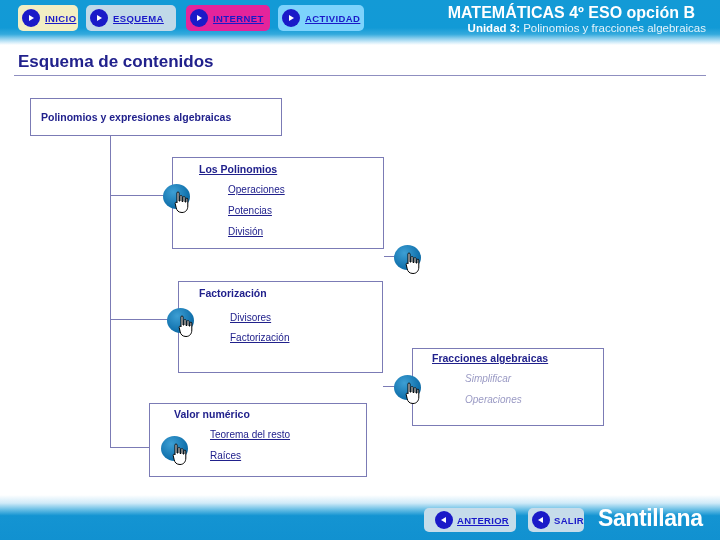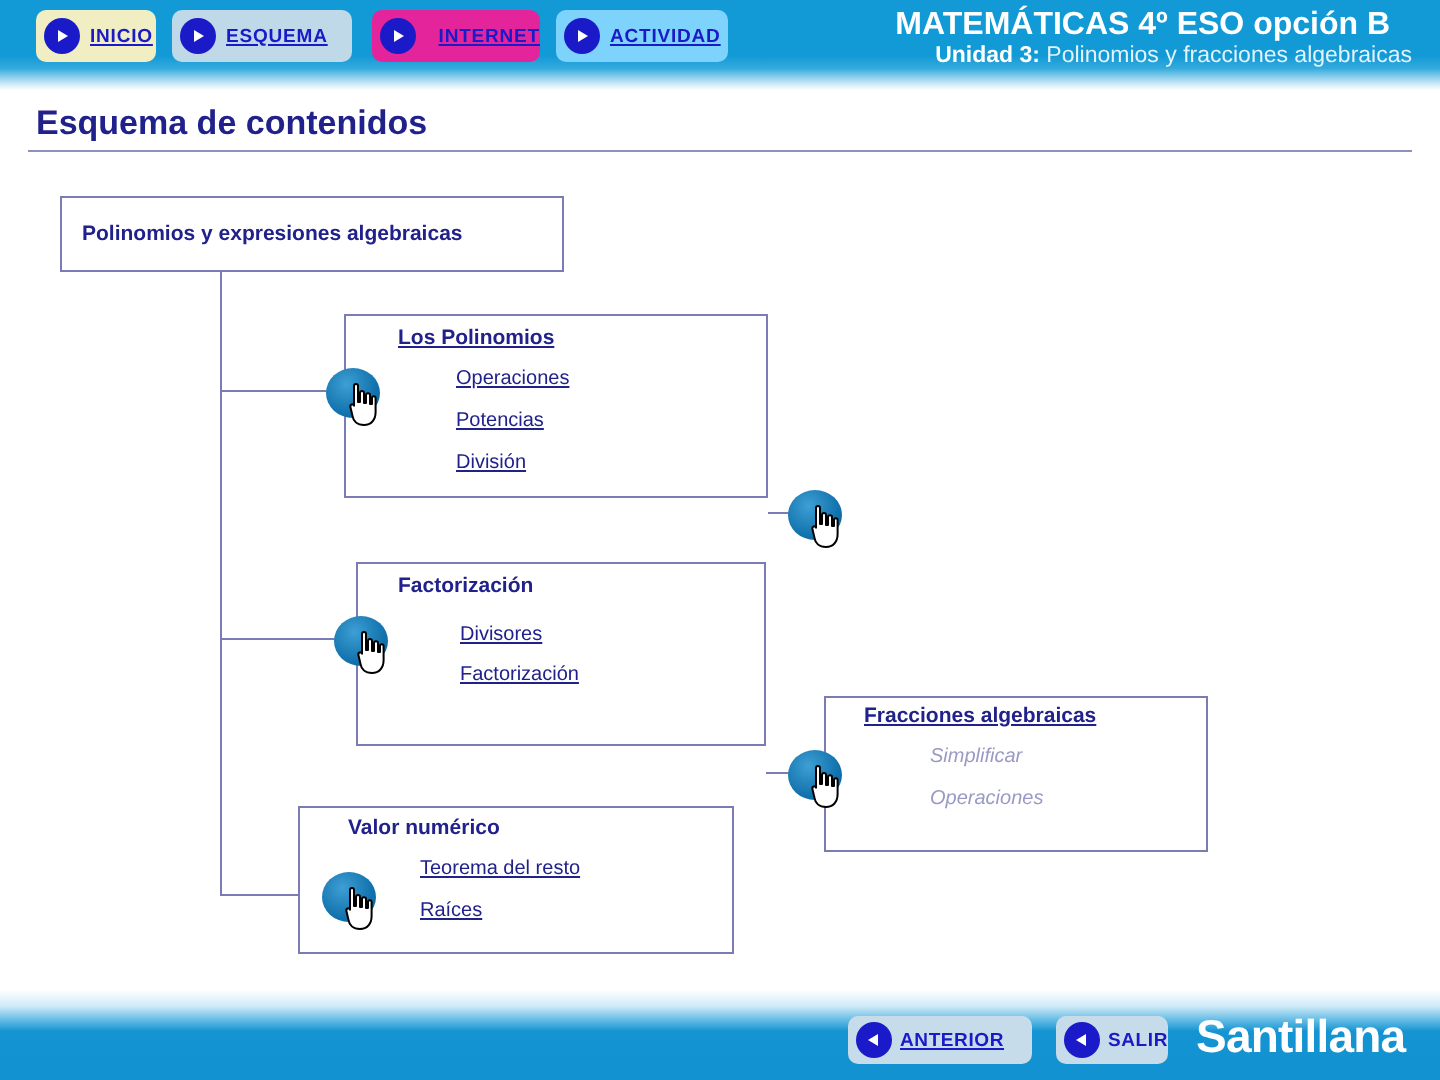--- a/index.html
+++ b/index.html
@@ -51,21 +51,21 @@
     font-weight: bold;
     color: #1a1ac8;
     margin-left: 5px;
     letter-spacing: .4px;
     white-space: nowrap;
   }
   .navbtn .lbl.u { text-decoration: underline; }
 
   #btn-inicio    { left: 18px;  top: 5px;  width: 60px;  background:#f2eec3; }
   #btn-esquema   { left: 86px;  top: 5px;  width: 90px;  background:#c0d9e8; }
-  #btn-internet  { left: 186px; top: 5px;  width: 84px;  background:#e4249b;justify-content:space-between; }
+  #btn-internet  { left: 186px; top: 5px;  width: 84px;  background:#e4249b; }
   #btn-actividad { left: 278px; top: 5px;  width: 86px;  background:#7dd3fc; }
   #btn-internet .lbl  { color:#1a1ac8; }
   #btn-actividad .lbl { color:#1a1ac8; }
 
   #course-title {
     position: absolute;
     right: 25px; top: 5px;
     text-align: left;
     color: #ffffff;
     font-size: 16px;
@@ -189,21 +189,21 @@
   }
   .botbtn .lbl {
     font-size: 9.5px;
     font-weight: bold;
     color: #1a1ac8;
     margin-left: 4px;
     letter-spacing: .3px;
     white-space: nowrap;
   }
   .botbtn .lbl.u { text-decoration: underline; }
-  #btn-anterior { left: 424px; top: 508px; width: 92px; }
+  #btn-anterior { left: 424px; top: 508px; width: 92px; justify-content: center; }
   #btn-salir    { left: 528px; top: 508px; width: 56px; }
 
   #brand {
     position: absolute;
     left: 598px; top: 505px;
     font-size: 23px;
     font-weight: bold;
     color: #ffffff;
     letter-spacing: -0.4px;
   }

